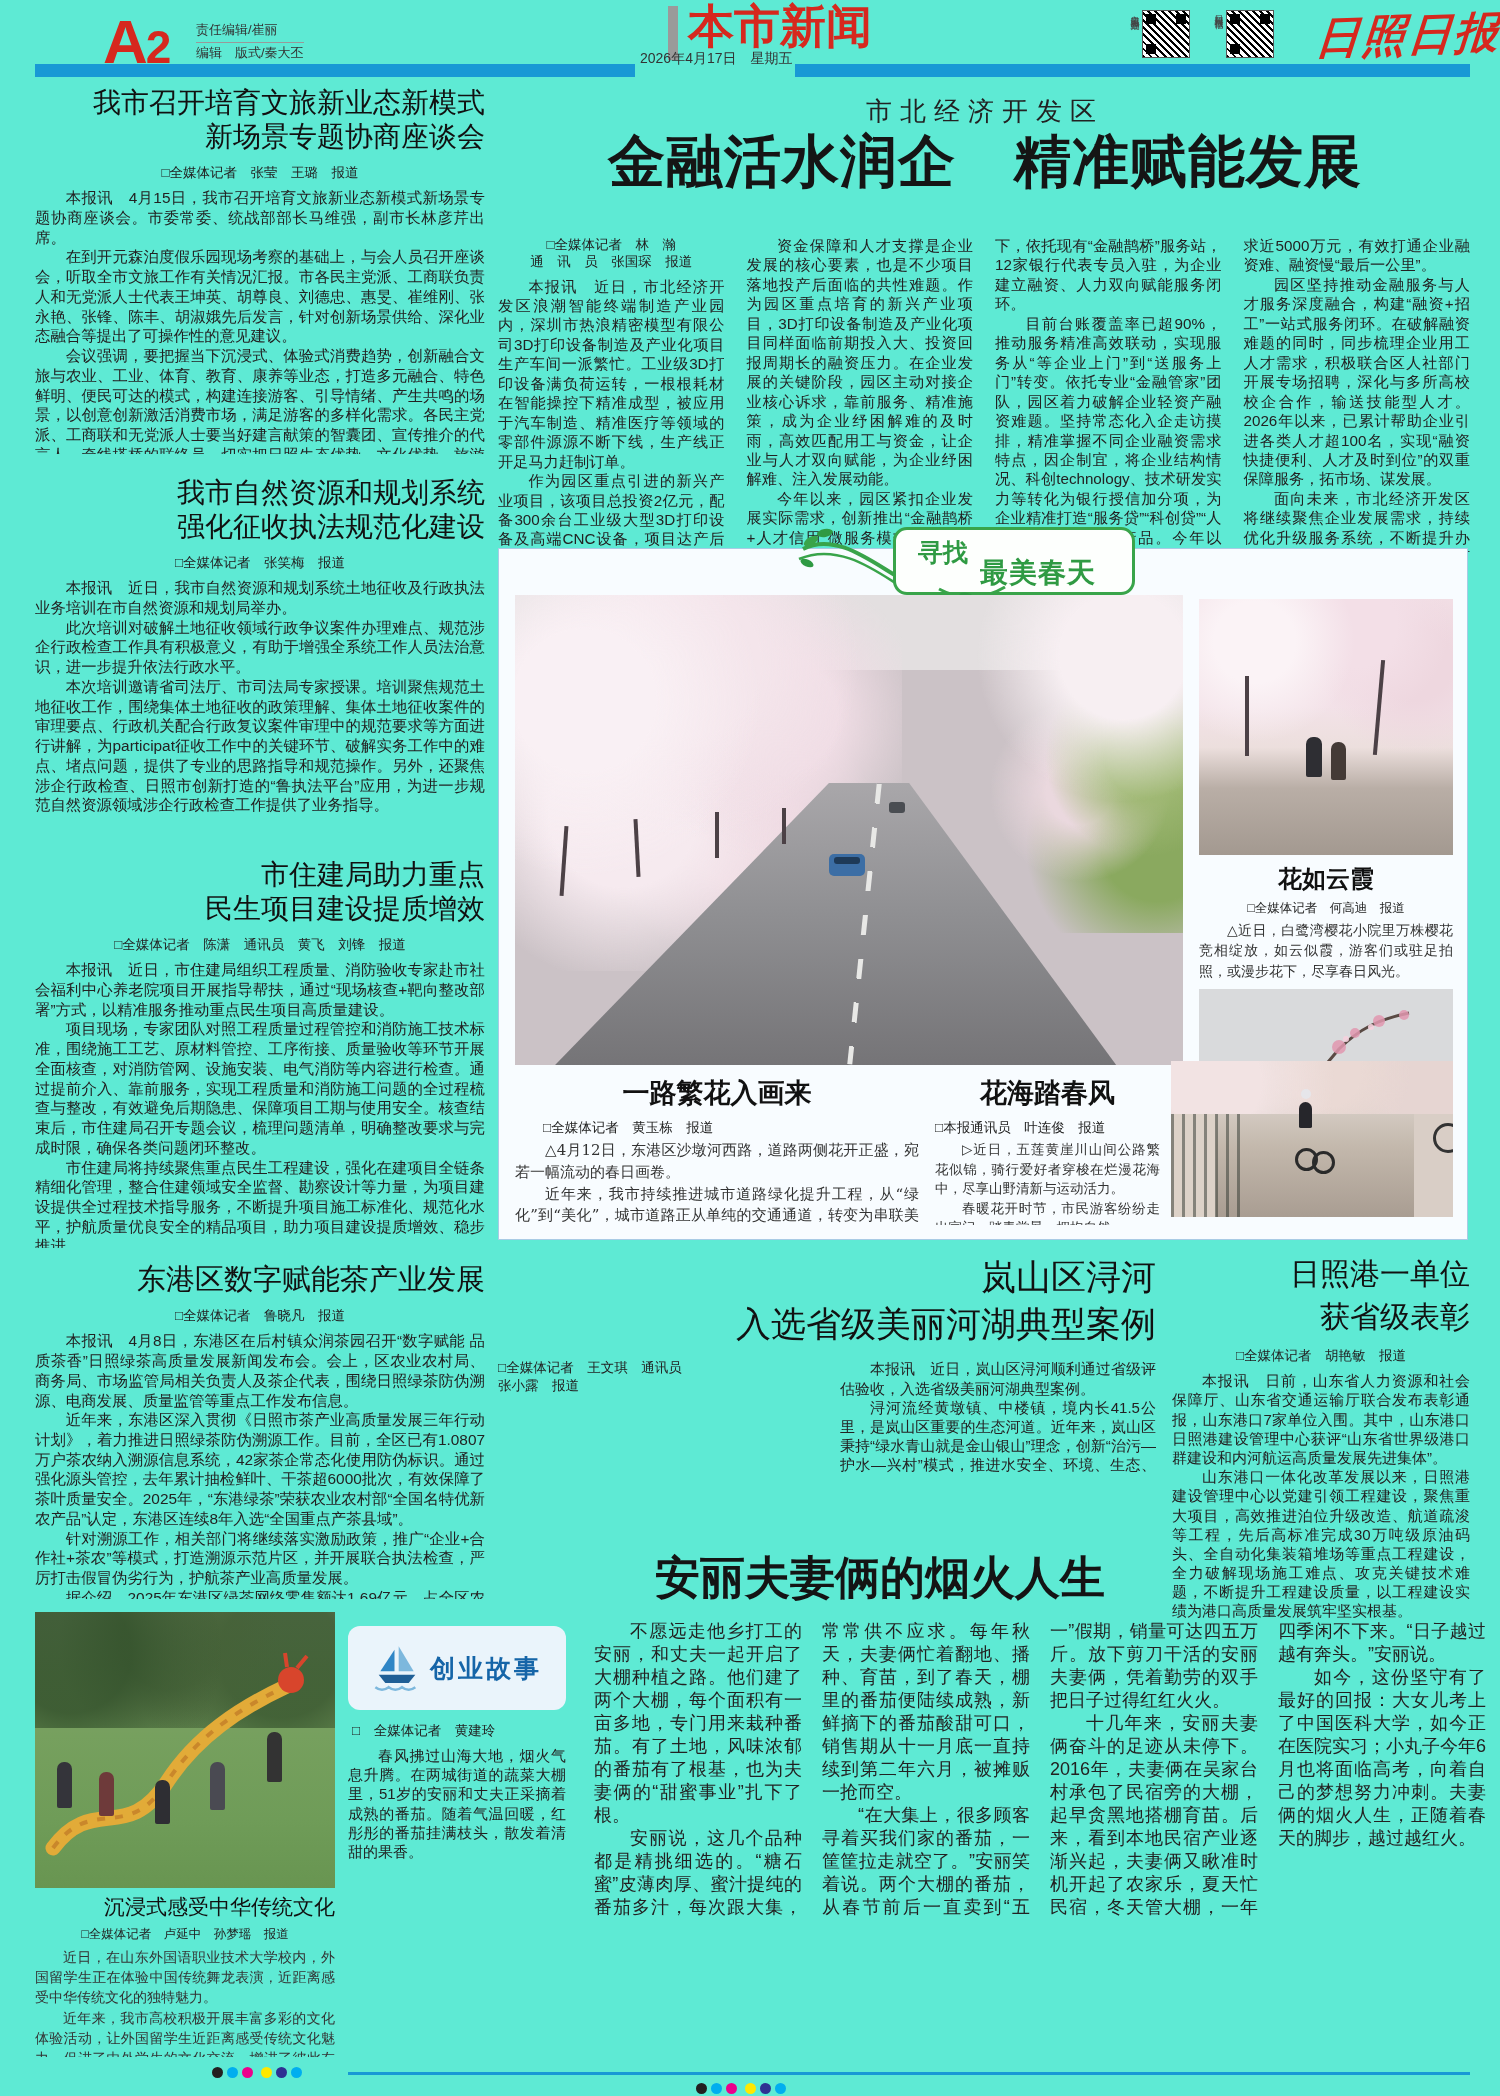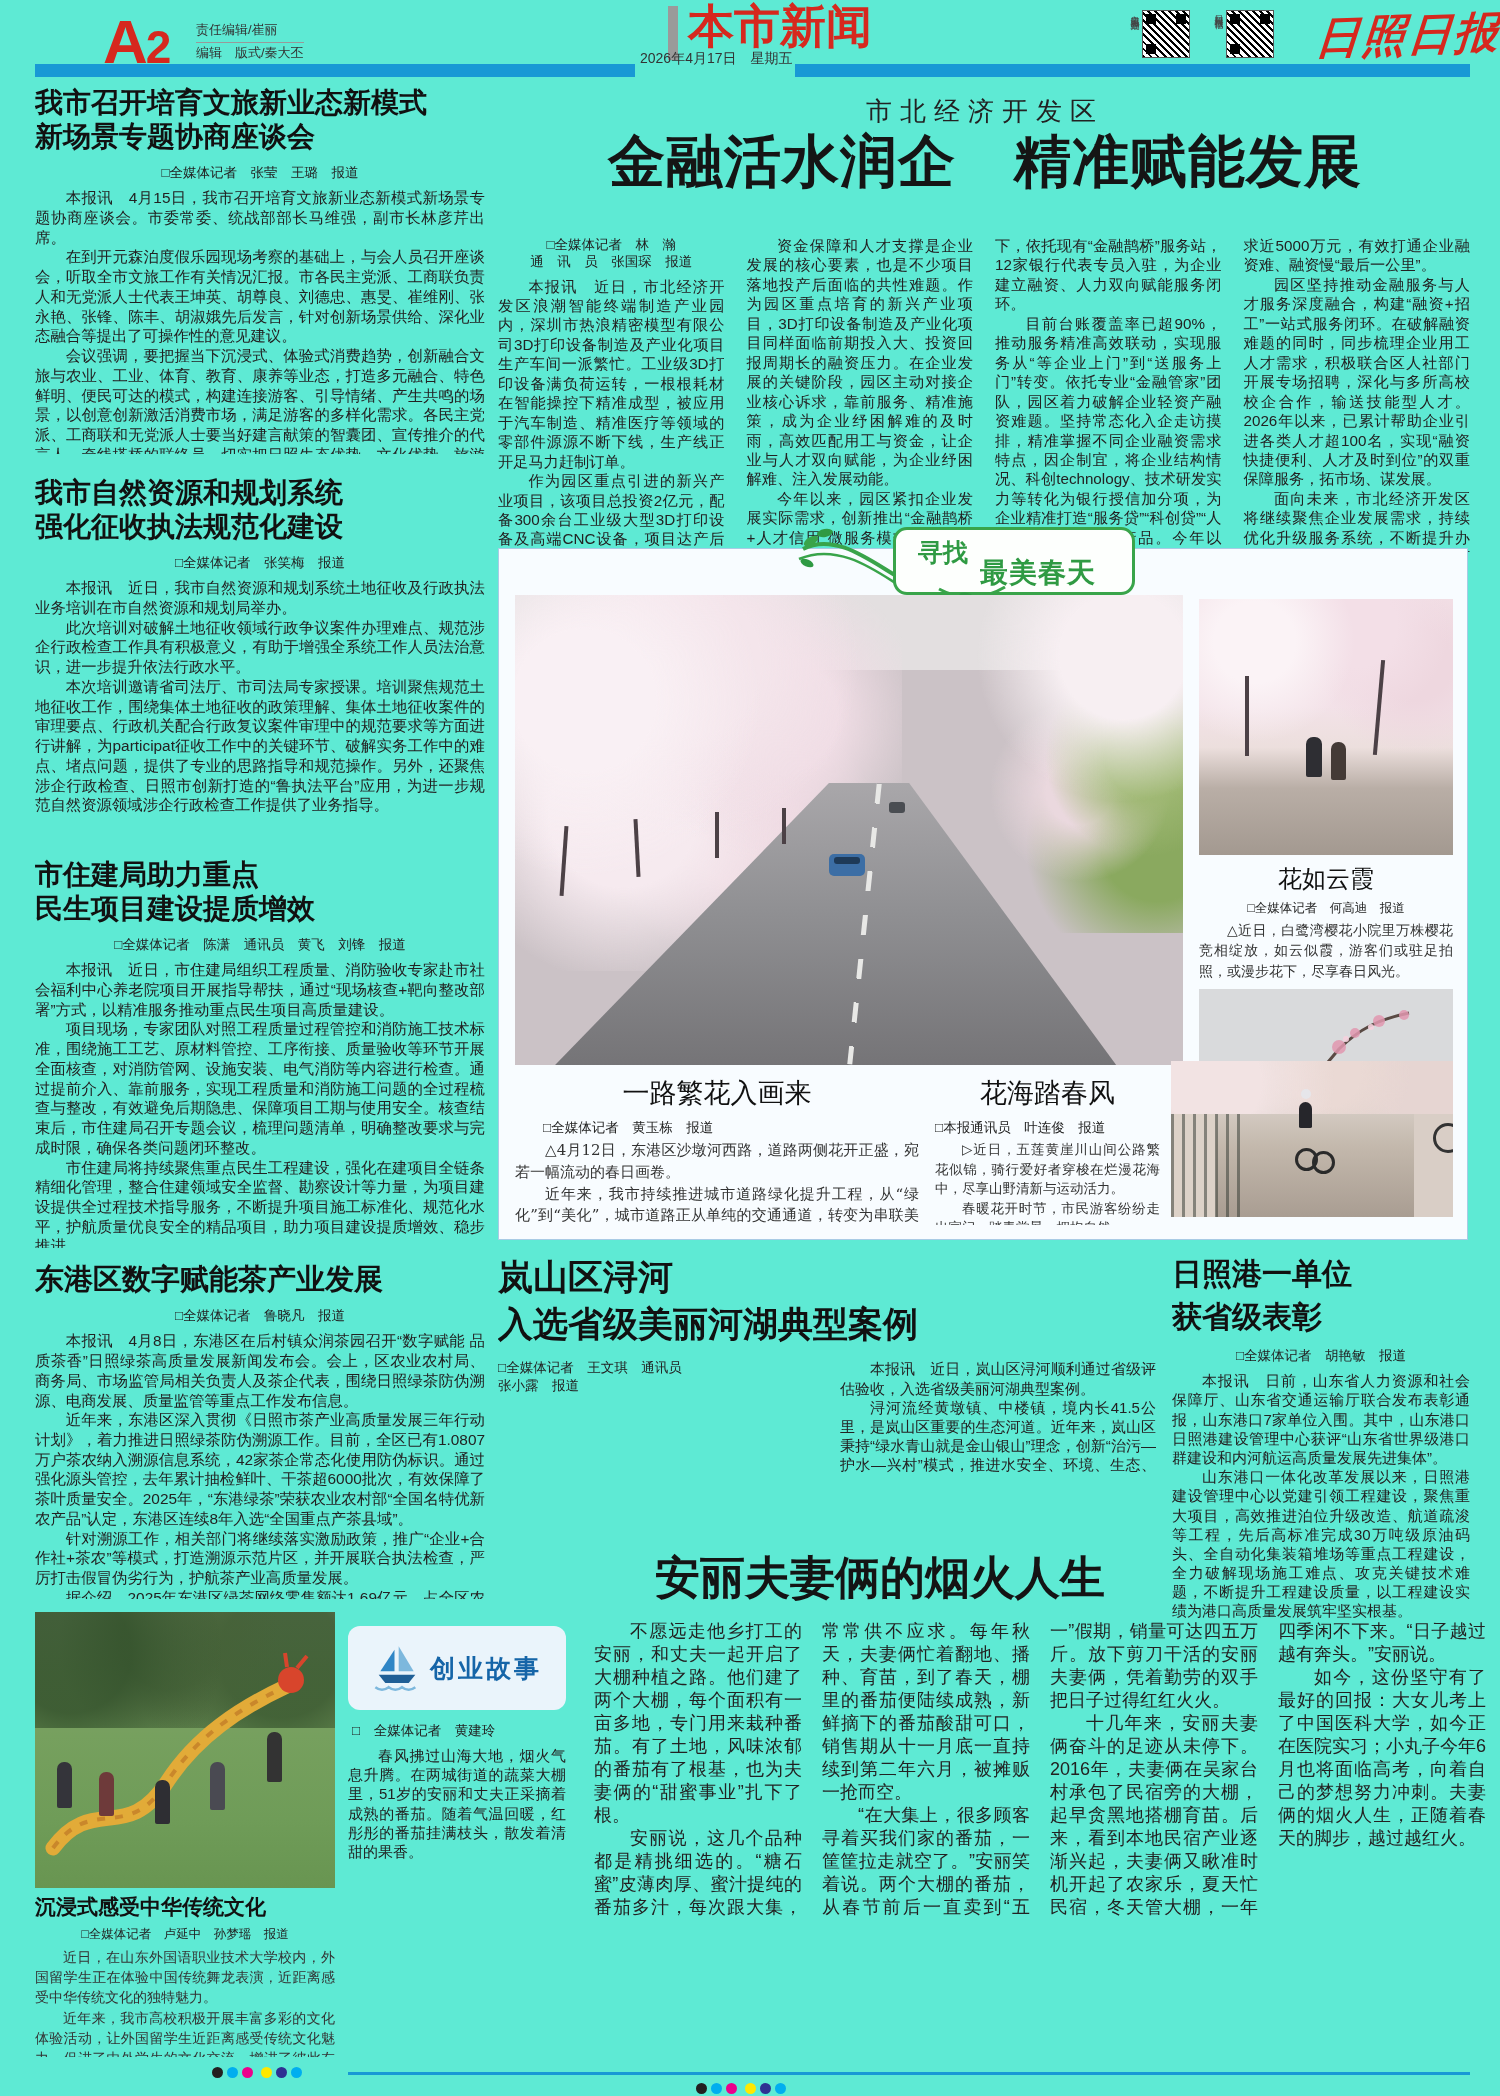--- a/index.html
+++ b/index.html
@@ -2,21 +2,21 @@
 <html><head>
 <meta charset="utf-8">
 <style>
   html,body{margin:0;padding:0;background:#e8e6e1;}
   .page{position:relative;width:1500px;height:2096px;background:#5eead4;
         font-family:"Liberation Sans",sans-serif;color:#1d1d1d;overflow:hidden;margin:0 auto;
         box-shadow:0 0 12px rgba(0,0,0,.25);padding-left:30px;}
   .abs{position:absolute;}
   .red{color:#d6281e;}
   .ctr{text-align:center;}
-  .art-title{font-weight:bold;text-align:left;line-height:1.22;color:#111;}
+  .art-title{font-weight:normal;text-align:right;line-height:1.22;color:#111;}
   .byline{font-size:13.5px;color:#222;text-align:center;white-space:nowrap;overflow:hidden;}
   .body-text{font-size:15.4px;line-height:1.28;text-align:justify;overflow:hidden;color:#222;}
   .body-text .para{margin:0;text-indent:2em;}
   .kai{font-family:"DejaVu Serif",serif;}
   .caption-text{font-size:14.5px;line-height:1.45;text-align:justify;overflow:hidden;color:#333;}
   .caption-text .para{margin:0;text-indent:2em;}
   
   #pg-num{left:103px;top:6px;font-size:46px;font-weight:800;letter-spacing:-2px;}
   #pg-num::first-letter{font-size:62px;}
   #editor-box{left:196px;top:20px;font-size:13px;color:#333;line-height:1.5;}
@@ -38,21 +38,21 @@
   .rail{left:35px;width:450px;}
   
   #photo-box{left:498px;top:548px;width:970px;height:692px;border:1px solid #a8cbe5;
              background:#f8fcff;box-sizing:border-box;}
   .photo{position:absolute;overflow:hidden;background:#cfc8ca;}
   #banner{left:318px;top:-30px;width:320px;height:84px;}
   #banner-box{position:absolute;left:76px;top:8px;width:236px;height:62px;border:3px solid #39a44a;
               border-radius:14px;background:#fdfffd;}
   #banner-t1{position:absolute;left:22px;top:6px;font-size:25px;font-weight:800;color:#2f9a43;}
   #banner-t2{position:absolute;left:84px;top:24px;font-size:28px;font-weight:800;color:#2f9a43;letter-spacing:1px;}
-  .cap-title{font-weight:normal;text-align:center;color:#111;}
+  .cap-title{font-weight:bold;text-align:center;color:#111;}
   
   .fig{position:absolute;border-radius:7px 7px 2px 2px;}
   .trunk{position:absolute;width:4px;background:#4c4146;}
   .dot{display:inline-block;width:11px;height:11px;border-radius:50%;margin-right:4px;}
   .d1{background:#231f20}.d2{background:#00aeef}.d3{background:#ec008c}
   .d4{background:#ffe800}.d5{background:#2e3192}.d6{background:#00aeef}
   
   #ls-body{column-count:2;column-gap:26px;}
   #anli-badge{left:348px;top:1626px;width:218px;height:84px;background:#eaf4fb;border-radius:12px;
               display:flex;align-items:center;justify-content:center;gap:8px;}

